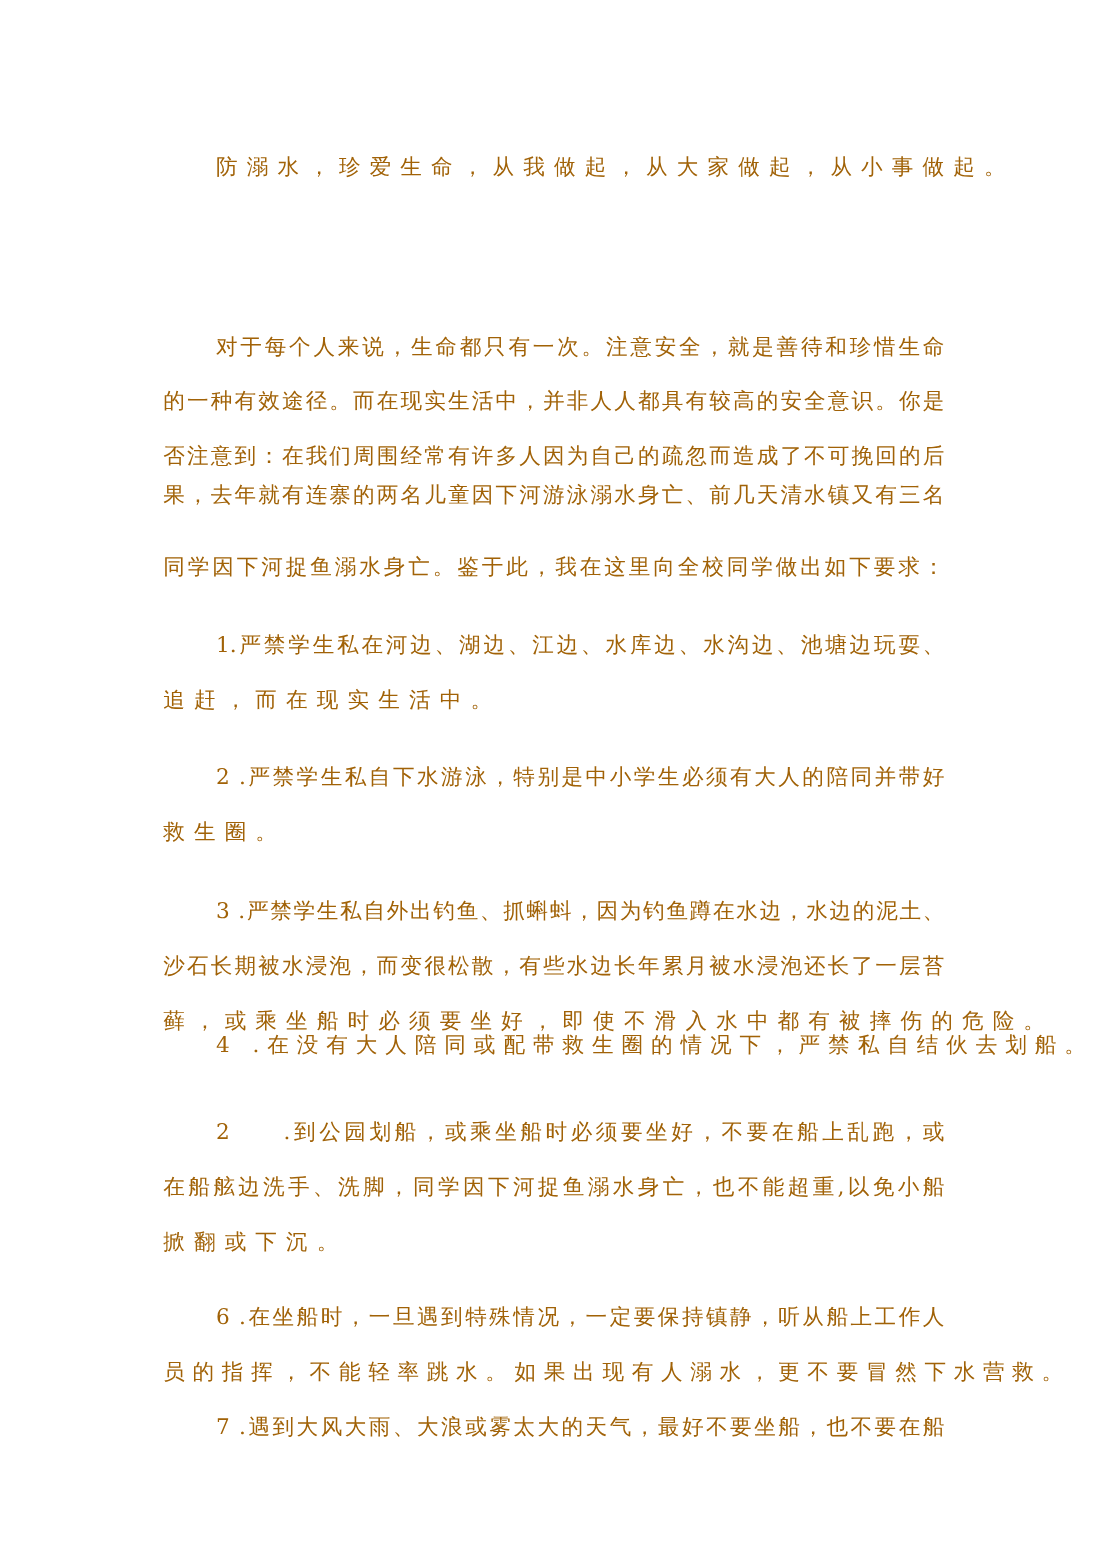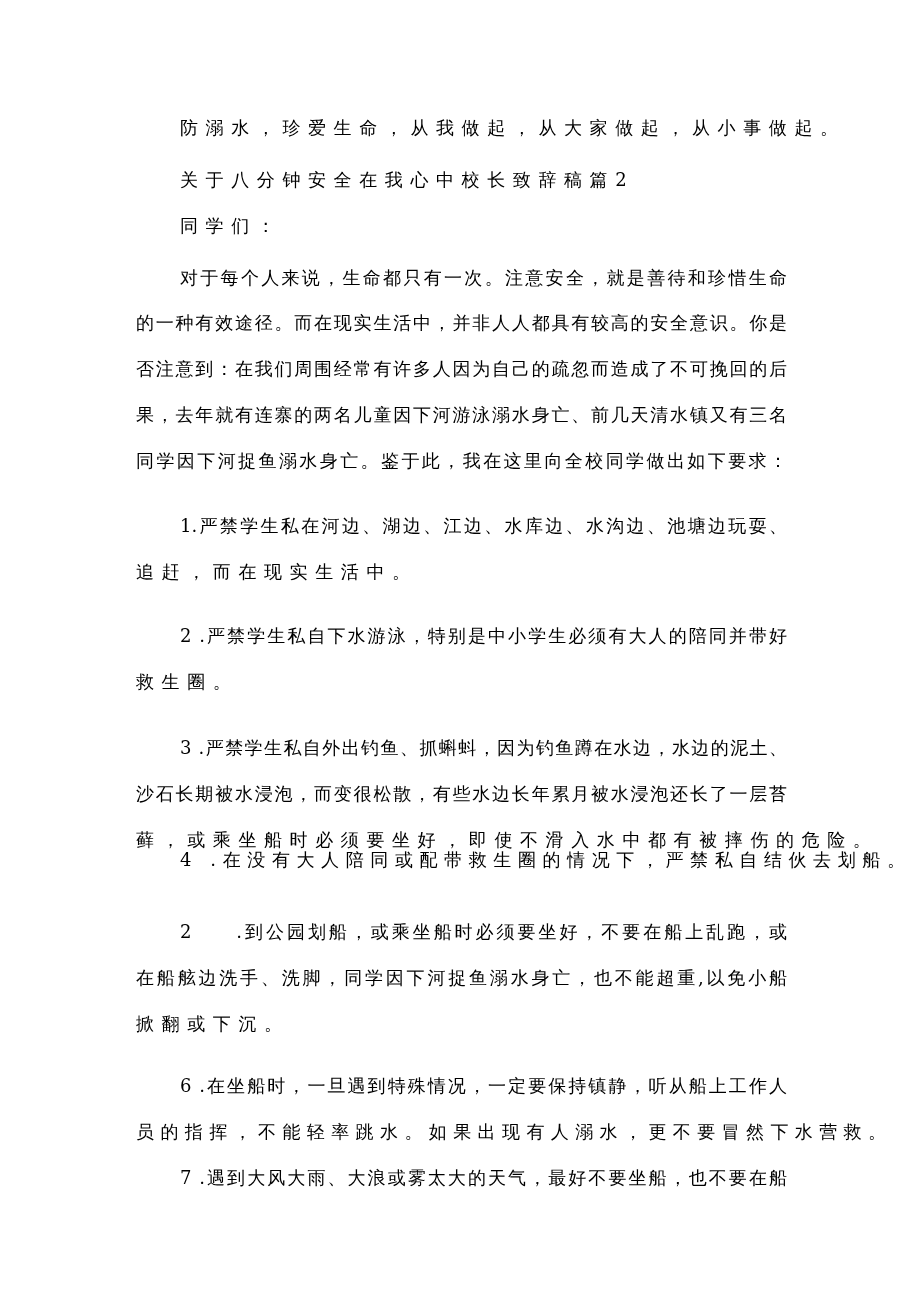--- a/index.html
+++ b/index.html
@@ -23,47 +23,46 @@
       background: #ffffff;
     }
     .line {
       position: absolute;
       left: 136px;
       width: 660px;
       font-size: 18px;
       line-height: 24px;
       letter-spacing: 7.6px;
       white-space: nowrap;
-      color: #000000;
+      color: #a16207;
+      margin-top: 12px;
     }
     .line.indent { left: 180px; width: 620px; }
     .line.justify {
       text-align: justify;
       text-align-last: justify;
       letter-spacing: 0;
       width: 651px;
     }
     .line.indent.justify { width: 607px; }
   </style>
 </head>
 <body>
 
 <div class="page">
 
   <div class="line indent" style="top:116px">防溺水，珍爱生命，从我做起，从大家做起，从小事做起。</div>
 
-  <div class="line indent" style="top:168px">关于八分钟安全在我心中校长致辞稿篇2</div>
 
-  <div class="line indent" style="top:214px">同学们：</div>
 
   <div>
     <div class="line indent justify" style="top:266px">对于每个人来说，生命都只有一次。注意安全，就是善待和珍惜生命</div>
     <div class="line justify" style="top:311px">的一种有效途径。而在现实生活中，并非人人都具有较高的安全意识。你是</div>
     <div class="line justify" style="top:357px">否注意到：在我们周围经常有许多人因为自己的疏忽而造成了不可挽回的后</div>
-    <div class="line justify" style="top:403px">果，去年就有连寨的两名儿童因下河游泳溺水身亡、前几天清水镇又有三名</div>
+    <div class="line justify" style="top:389px">果，去年就有连寨的两名儿童因下河游泳溺水身亡、前几天清水镇又有三名</div>
     <div class="line justify" style="top:449px">同学因下河捉鱼溺水身亡。鉴于此，我在这里向全校同学做出如下要求：</div>
   </div>
 
   <div>
     <div class="line indent justify" style="top:514px">1.严禁学生私在河边、湖边、江边、水库边、水沟边、池塘边玩耍、</div>
     <div class="line" style="top:560px">追赶，而在现实生活中。</div>
   </div>
 
   <div>
     <div class="line indent justify" style="top:624px">2 .严禁学生私自下水游泳，特别是中小学生必须有大人的陪同并带好</div>

